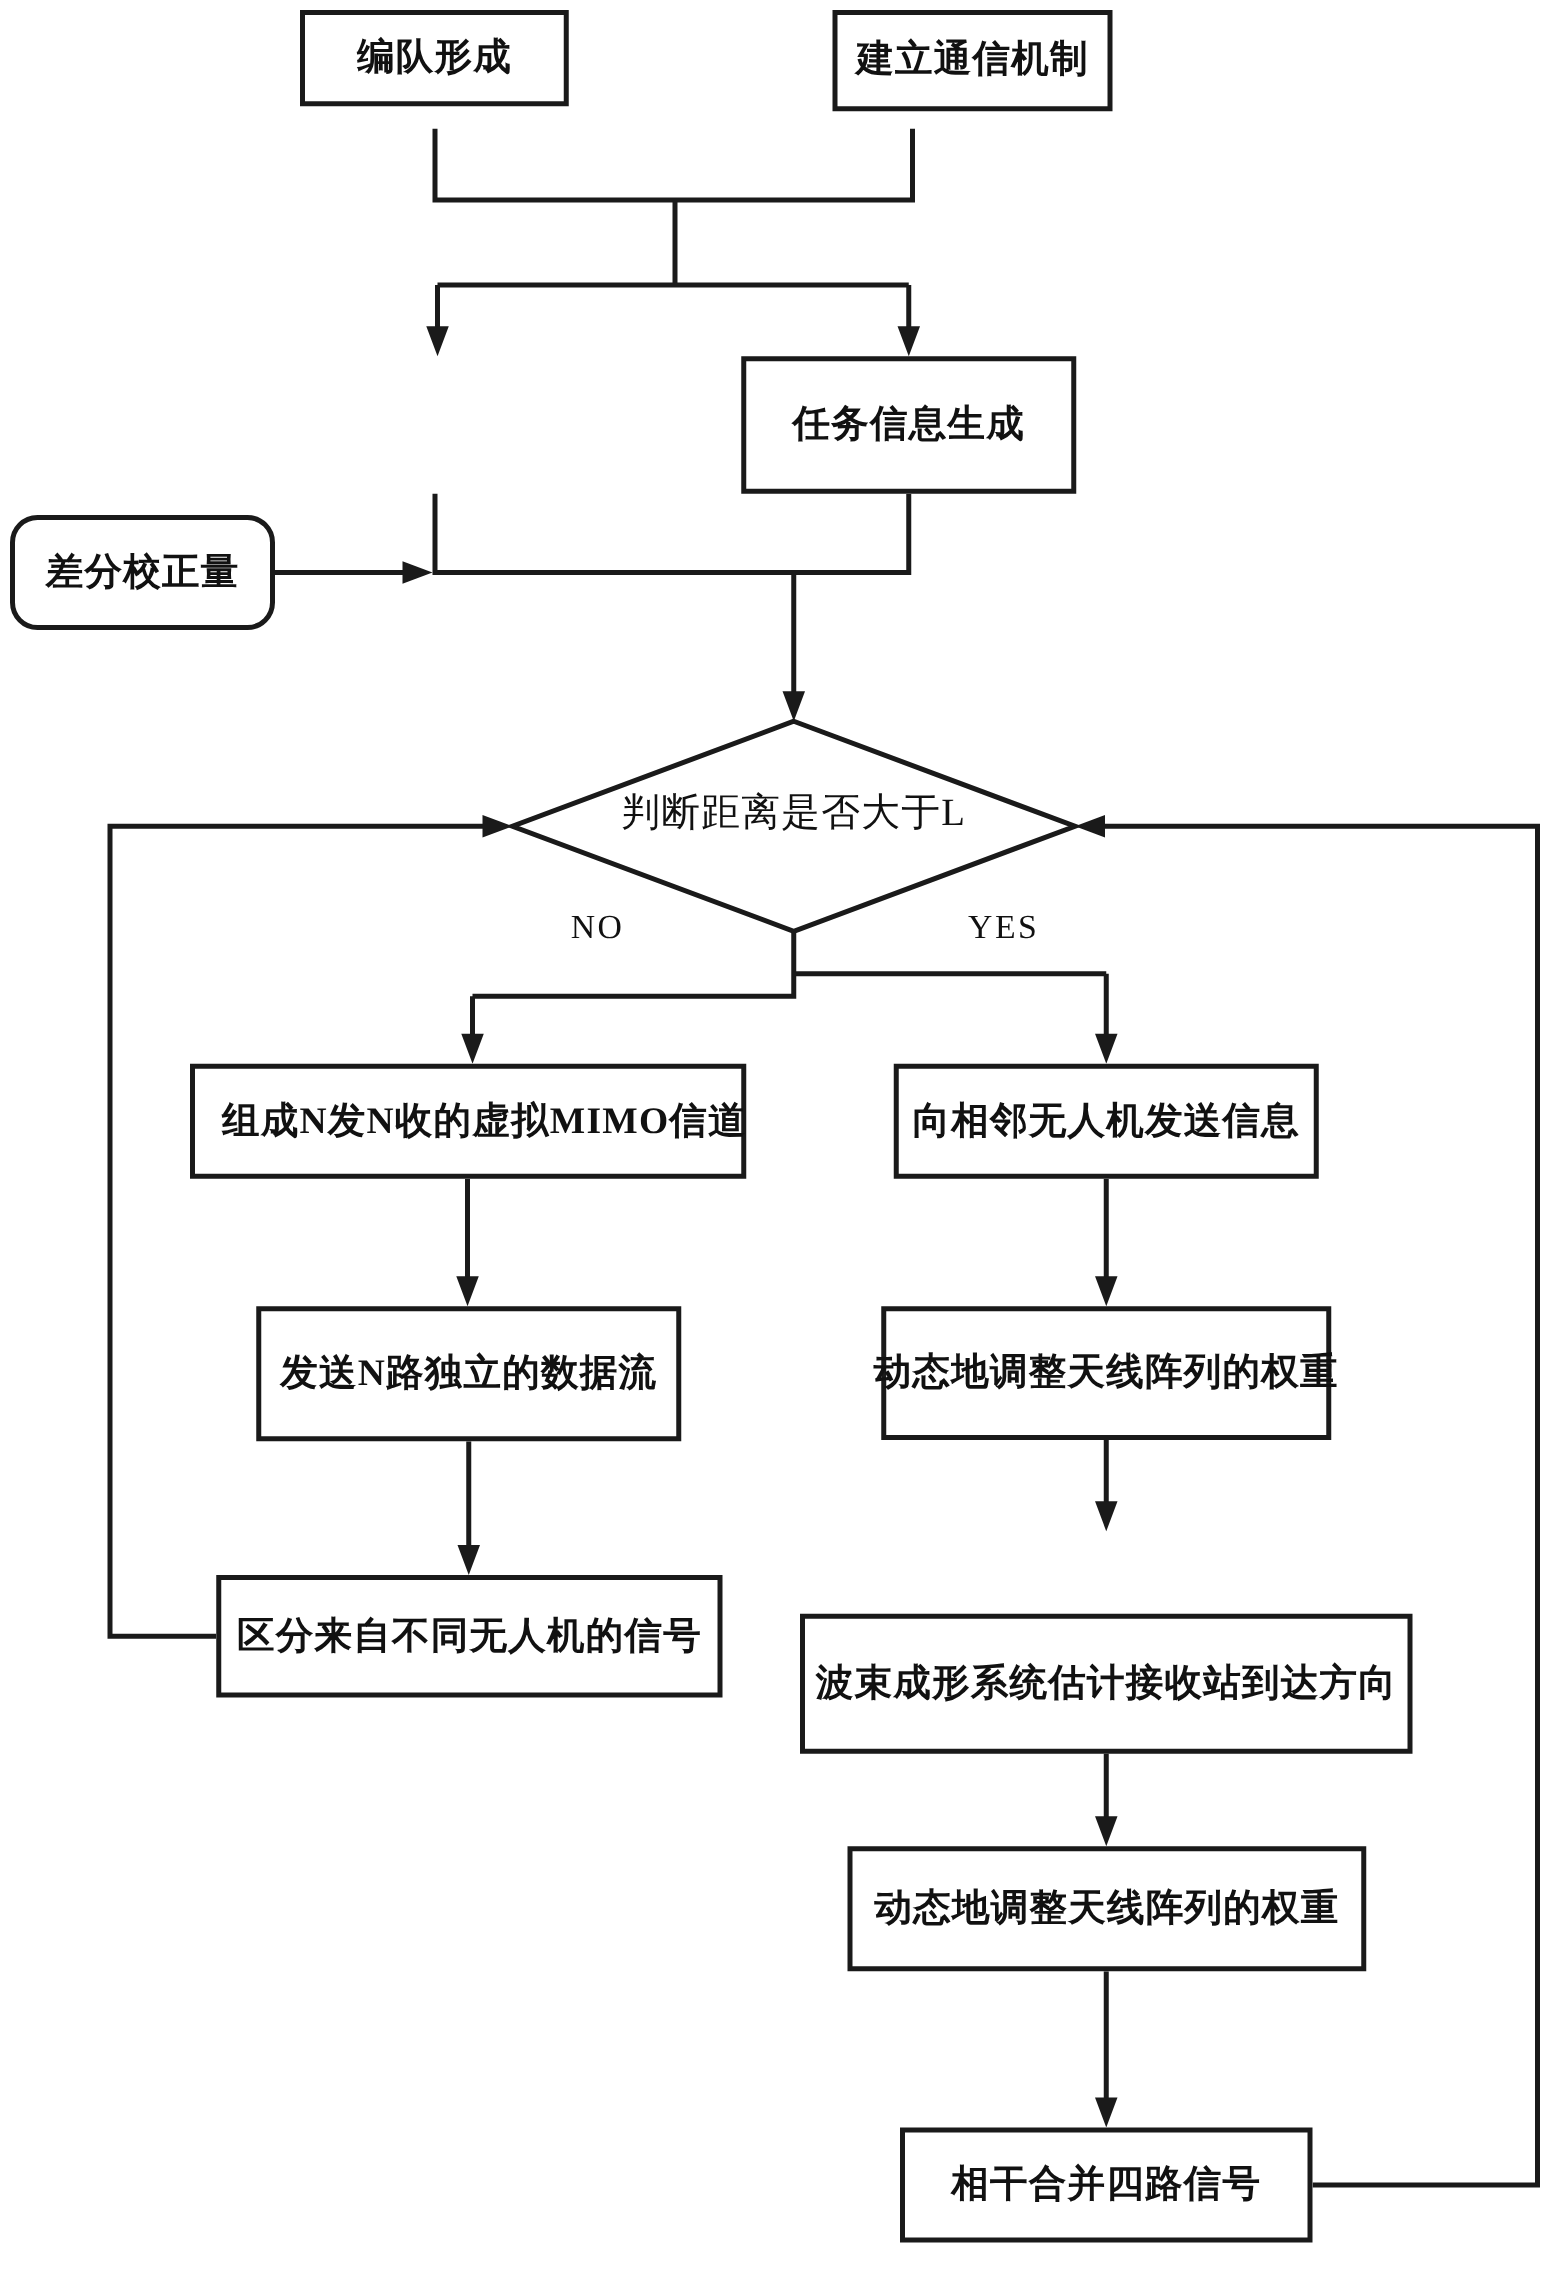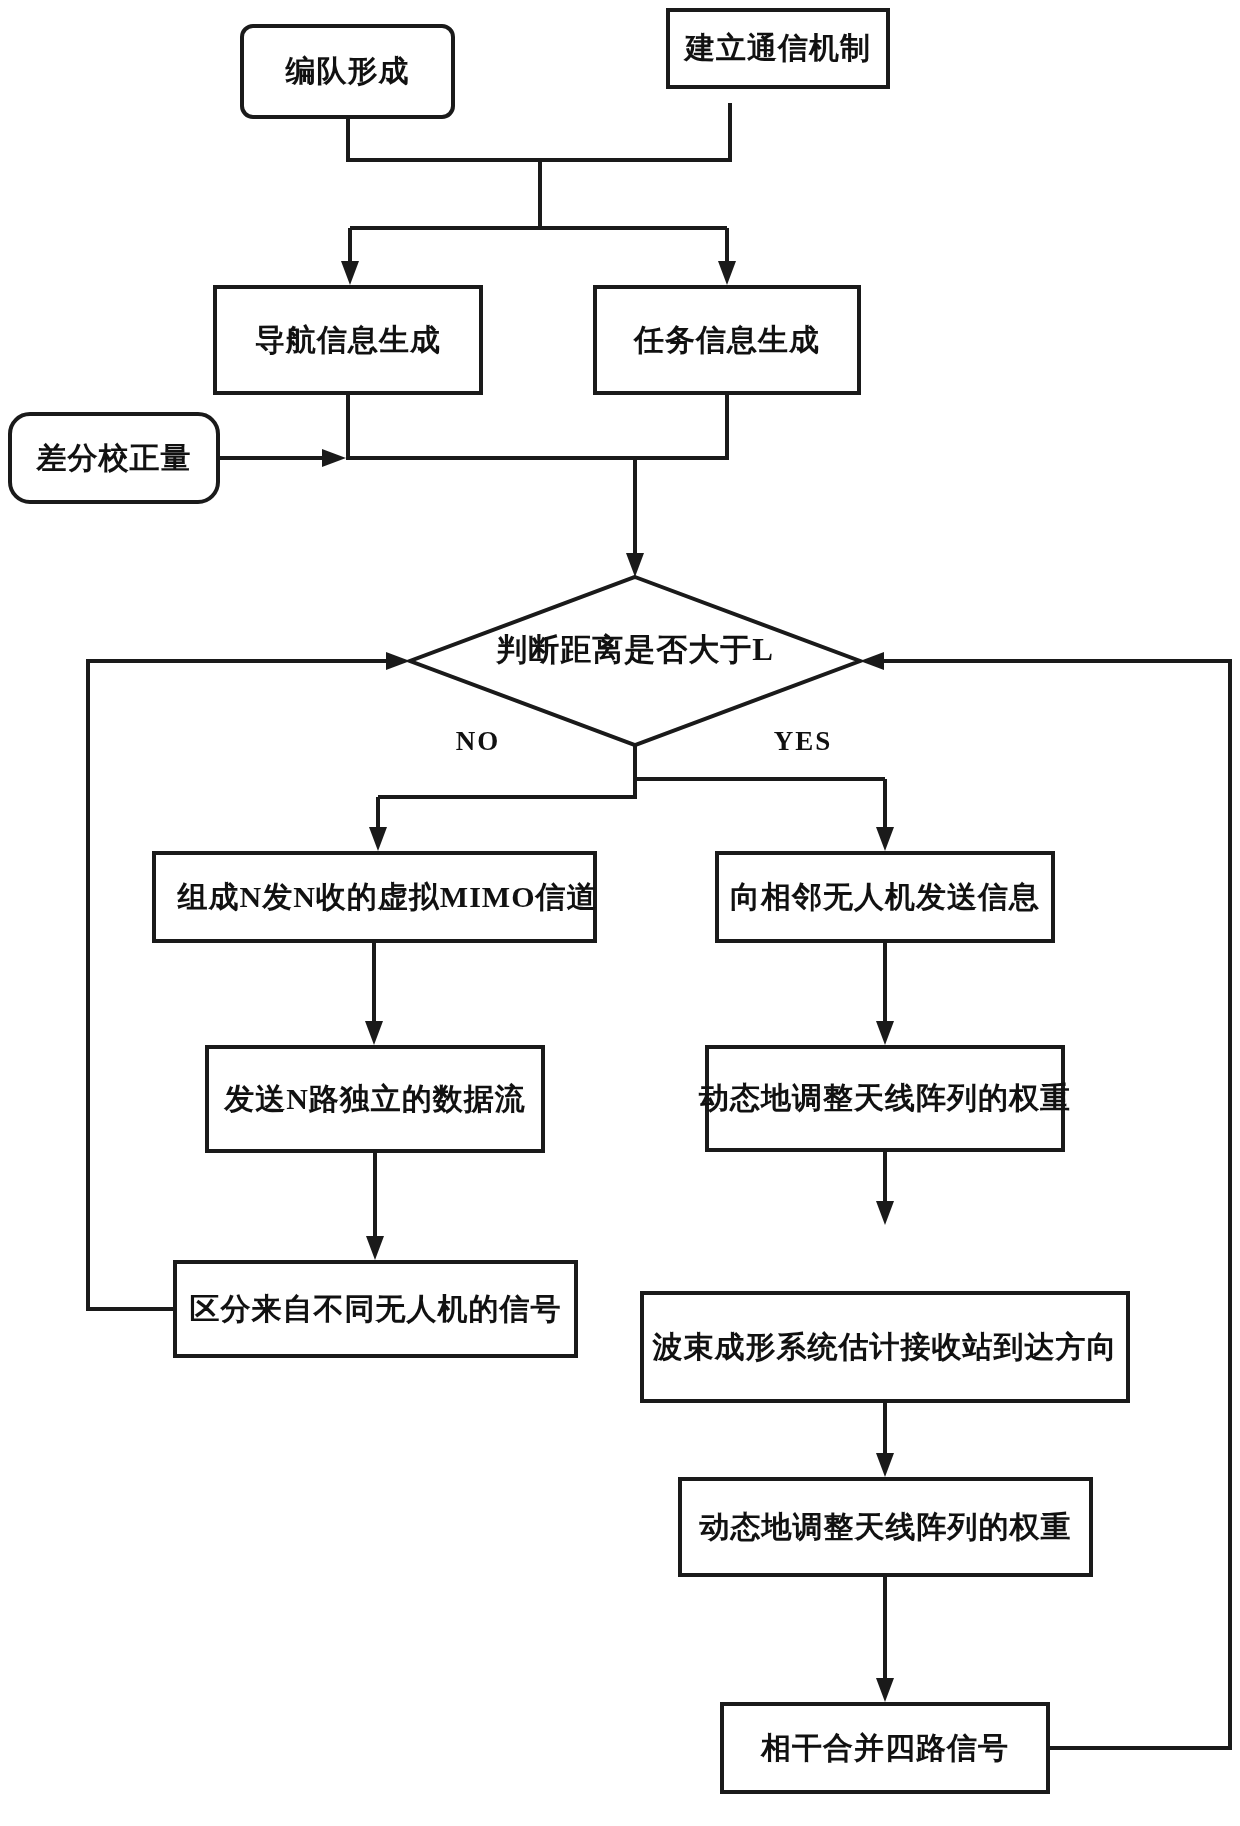--- a/index.html
+++ b/index.html
@@ -37,21 +37,21 @@
     line-height: 1.15;
     white-space: nowrap;
     letter-spacing: 1px;
   }
   .floating-label {
     position: absolute;
     display: flex;
     align-items: center;
     justify-content: center;
     text-align: center;
-    font-weight: bold;
+    font-weight: normal;
     color: #111111;
     background: transparent;
     border: none;
     white-space: nowrap;
   }
   .diamond-label {
     font-size: 31px;
     letter-spacing: 1px;
   }
   .branch-label {
@@ -101,24 +101,23 @@
       <polygon points="322,449 322,467 346,458"></polygon>
 
       <polygon points="386,652 386,670 410,661"></polygon>
 
       <polygon points="884,652 884,670 860,661"></polygon>
     </g>
 
     <polygon points="635,577 860,661 635,745 410,661" fill="#ffffff" stroke="#1a1a1a" stroke-width="4"></polygon>
   </svg>
 
-  <div class="node" style="left:240px; top:24px; width:215px; height:95px;border-radius:13px;">编队形成</div>
+  <div class="node" style="left:240px; top:8px; width:215px; height:77px;">编队形成</div>
   <div class="node" style="left:618px; top:8px; width:224px; height:81px;margin-left:48px;">建立通信机制</div>
 
-  <div class="node" style="left:213px; top:285px; width:270px; height:110px;">导航信息生成</div>
   <div class="node" style="left:593px; top:285px; width:268px; height:110px;">任务信息生成</div>
 
   <div class="node" style="left:8px; top:412px; width:212px; height:92px;border-radius:22px;">差分校正量</div>
 
   <div class="floating-label diamond-label" style="left:435px; top:615px; width:400px; height:70px;">判断距离是否大于L</div>
 
   <div class="floating-label branch-label" style="left:428px; top:718px; width:100px; height:46px;">NO</div>
   <div class="floating-label branch-label" style="left:748px; top:718px; width:110px; height:46px;">YES</div>
 
   <div class="node" style="left:152px; top:851px; width:445px; height:92px;padding-left:26px;">组成N发N收的虚拟MIMO信道</div>

